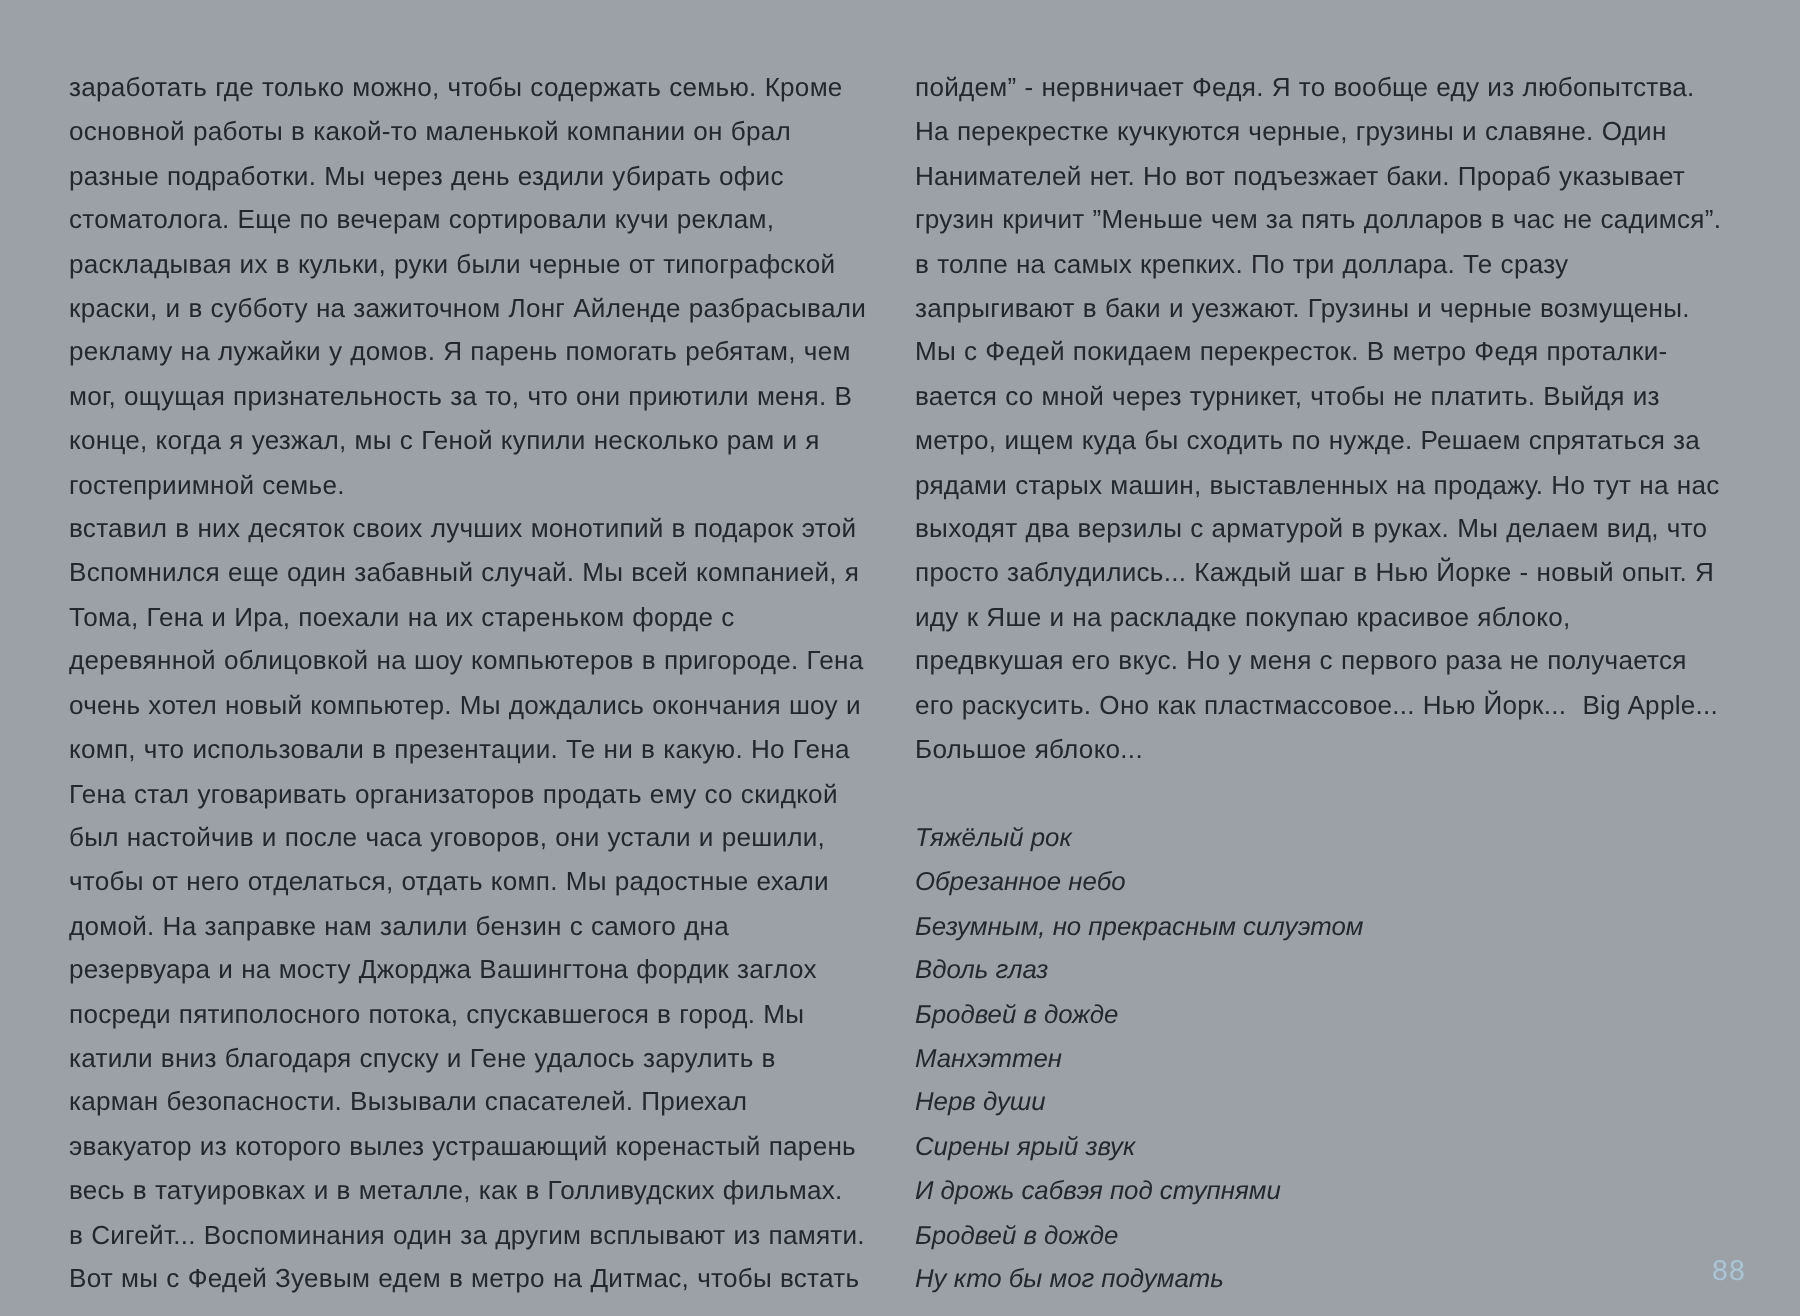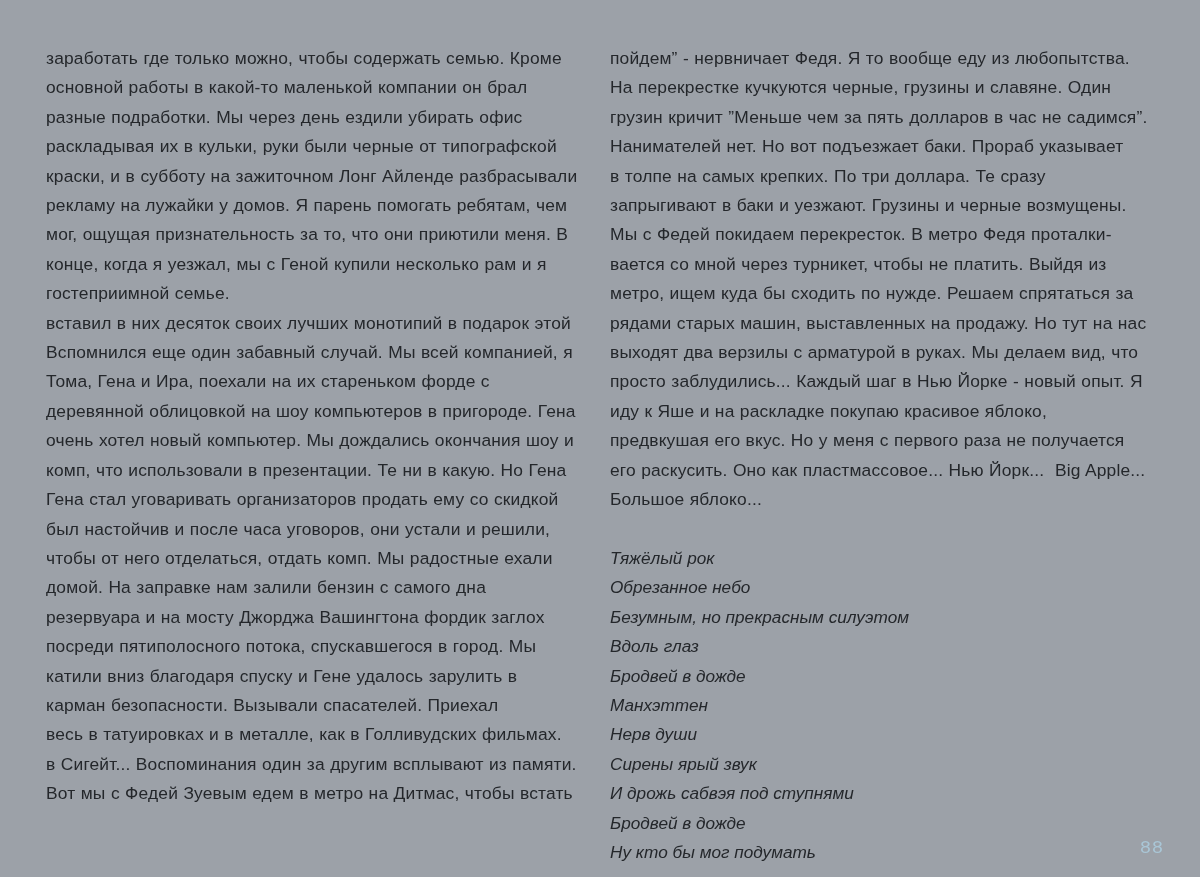--- a/index.html
+++ b/index.html
@@ -80,66 +80,68 @@
   }
 
   .page-number {
     position: absolute;
     right: 36px;
     bottom: 18px;
     font-size: 19px;
     line-height: 22px;
     color: #a9c6d6;
     letter-spacing: 0.04em;
-    font-family: Liberation Mono, monospace;
+    font-family: Liberation Sans, sans-serif;
   }
 </style>
 </head>
 <body>
 
 <div class="page">
   <div class="columns">
 
     <div class="column column-left">
       <div class="body-block" id="left-prose">
           <span class="tline">заработать где только можно, чтобы содержать семью. Кроме</span>
           <span class="tline">основной работы в какой-то маленькой компании он брал</span>
           <span class="tline">разные подработки. Мы через день ездили убирать офис</span>
+          <span class="tline">стоматолога. Еще по вечерам сортировали кучи реклам,</span>
           <span class="tline">раскладывая их в кульки, руки были черные от типографской</span>
           <span class="tline">краски, и в субботу на зажиточном Лонг Айленде разбрасывали</span>
           <span class="tline">рекламу на лужайки у домов. Я парень помогать ребятам, чем</span>
           <span class="tline">мог, ощущая признательность за то, что они приютили меня. В</span>
           <span class="tline">конце, когда я уезжал, мы с Геной купили несколько рам и я</span>
           <span class="tline">гостеприимной семье.</span>
           <span class="tline">вставил в них десяток своих лучших монотипий в подарок этой</span>
           <span class="tline">Вспомнился еще один забавный случай. Мы всей компанией, я</span>
           <span class="tline">Тома, Гена и Ира, поехали на их стареньком форде с</span>
           <span class="tline">деревянной облицовкой на шоу компьютеров в пригороде. Гена</span>
           <span class="tline">очень хотел новый компьютер. Мы дождались окончания шоу и</span>
           <span class="tline">комп, что использовали в презентации. Те ни в какую. Но Гена</span>
           <span class="tline">Гена стал уговаривать организаторов продать ему со скидкой</span>
           <span class="tline">был настойчив и после часа уговоров, они устали и решили,</span>
           <span class="tline">чтобы от него отделаться, отдать комп. Мы радостные ехали</span>
           <span class="tline">домой. На заправке нам залили бензин с самого дна</span>
           <span class="tline">резервуара и на мосту Джорджа Вашингтона фордик заглох</span>
           <span class="tline">посреди пятиполосного потока, спускавшегося в город. Мы</span>
           <span class="tline">катили вниз благодаря спуску и Гене удалось зарулить в</span>
           <span class="tline">карман безопасности. Вызывали спасателей. Приехал</span>
+          <span class="tline">эвакуатор из которого вылез устрашающий коренастый парень</span>
           <span class="tline">весь в татуировках и в металле, как в Голливудских фильмах.</span>
           <span class="tline">в Сигейт... Воспоминания один за другим всплывают из памяти.</span>
           <span class="tline">Вот мы с Федей Зуевым едем в метро на Дитмас, чтобы встать</span>
         </div>
     </div>
 
     <div class="column column-right">
       <div class="body-block" id="right-prose">
           <span class="tline">пойдем” - нервничает Федя. Я то вообще еду из любопытства.</span>
           <span class="tline">На перекрестке кучкуются черные, грузины и славяне. Один</span>
+          <span class="tline">Нанимателей нет. Но вот подъезжает баки. Прораб указывает</span>
           <span class="tline">грузин кричит ”Меньше чем за пять долларов в час не садимся”.</span>
-          <span class="tline">Нанимателей нет. Но вот подъезжает баки. Прораб указывает</span>
           <span class="tline">в толпе на самых крепких. По три доллара. Те сразу</span>
           <span class="tline">запрыгивают в баки и уезжают. Грузины и черные возмущены.</span>
           <span class="tline">Мы с Федей покидаем перекресток. В метро Федя проталки-</span>
           <span class="tline">вается со мной через турникет, чтобы не платить. Выйдя из</span>
           <span class="tline">метро, ищем куда бы сходить по нужде. Решаем спрятаться за</span>
           <span class="tline">рядами старых машин, выставленных на продажу. Но тут на нас</span>
           <span class="tline">выходят два верзилы с арматурой в руках. Мы делаем вид, что</span>
           <span class="tline">просто заблудились... Каждый шаг в Нью Йорке - новый опыт. Я</span>
           <span class="tline">иду к Яше и на раскладке покупаю красивое яблоко,</span>
           <span class="tline">предвкушая его вкус. Но у меня с первого раза не получается</span>

